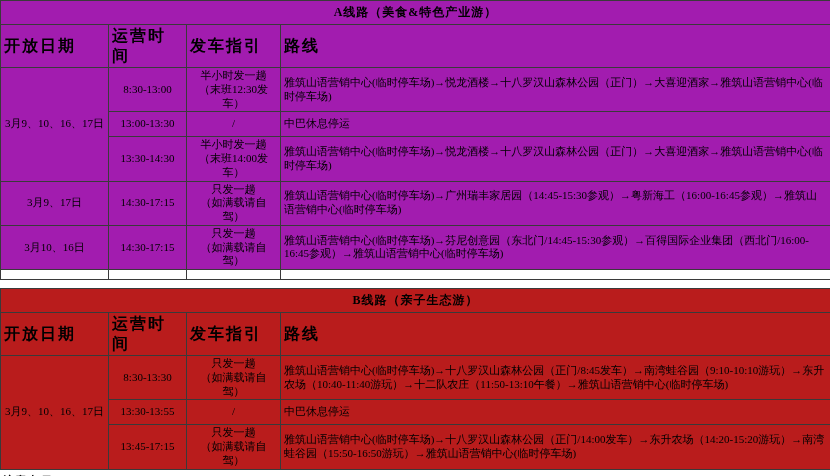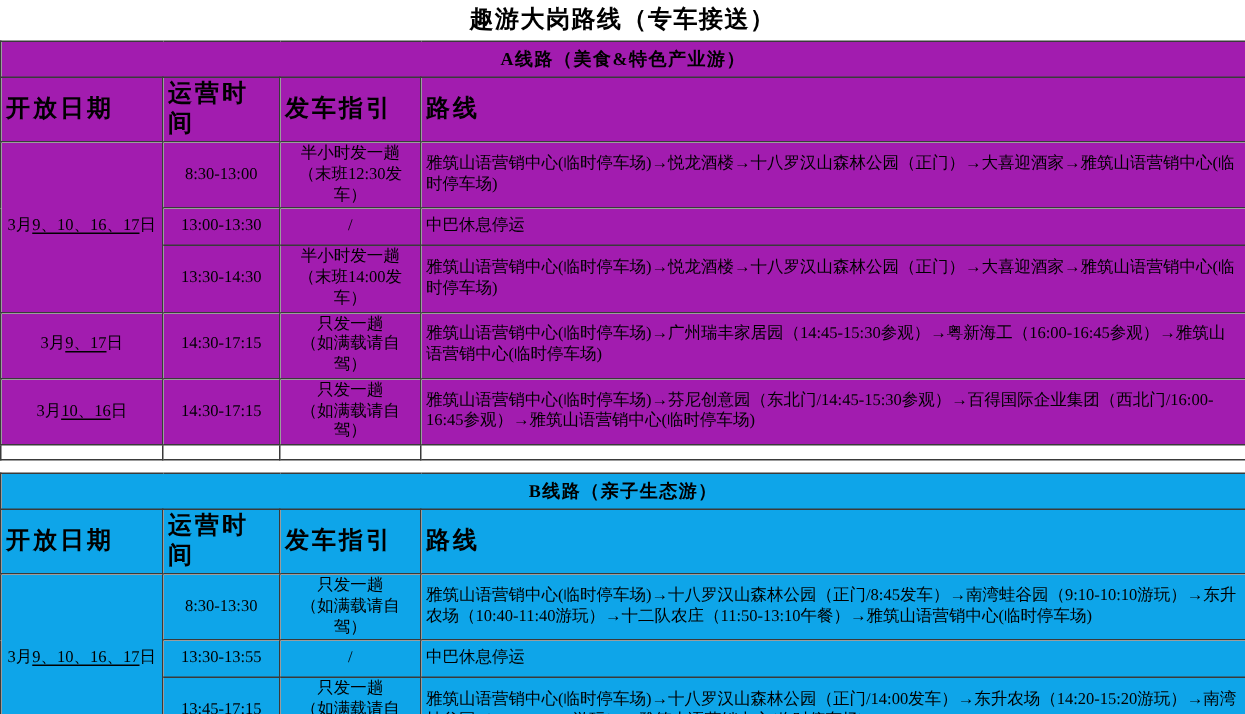--- a/index.html
+++ b/index.html
@@ -16,41 +16,40 @@
   table.grid td{
     border:1px solid #3a3a3a;font-size:11px;padding:1px 3px;
     vertical-align:middle;line-height:1.25;overflow:hidden;
   }
   .c1{width:108px}.c2{width:78px}.c3{width:94px}.c4{width:550px}
   tr.band td{
     font-weight:bold;text-align:center;font-size:12px;height:21px;letter-spacing:1px;
   }
   tr.head td{font-weight:bold;text-align:left;font-size:16px;height:19px;letter-spacing:2px;}
   .sec-a td{background:#a21caf;}
-  .sec-b td{background:#0ea5e9;}
+  .sec-b td{background:#b91c1c;}
   td.center{text-align:center;}
   td.route{text-align:left;}
   tr.r2l td{height:32px;}
   tr.r1l td{height:22px;}
   tr.empty-row td{background:#ffffff;height:9px;padding:0;}
-  .u{text-decoration:underline;text-underline-offset:2px;}
+  .u{text-underline-offset:2px;}
   .gl{display:block;text-align:center;}
   .gap{height:8px;}
   .notes{width:774px;}
   .notes-title{
     font-weight:bold;font-size:12px;padding:3px 3px 2px 3px;
     border-bottom:1px solid #cfcfcf;
   }
 </style>
 </head>
 <body>
 
 <div class="page">
 
-  <div class="title">趣游大岗路线（专车接送）</div>
 
   <table class="grid">
     <colgroup>
         <col class="c1">
         <col class="c2">
         <col class="c3">
         <col class="c4">
       </colgroup>
     <tbody>
         <tr class="band sec-a">

